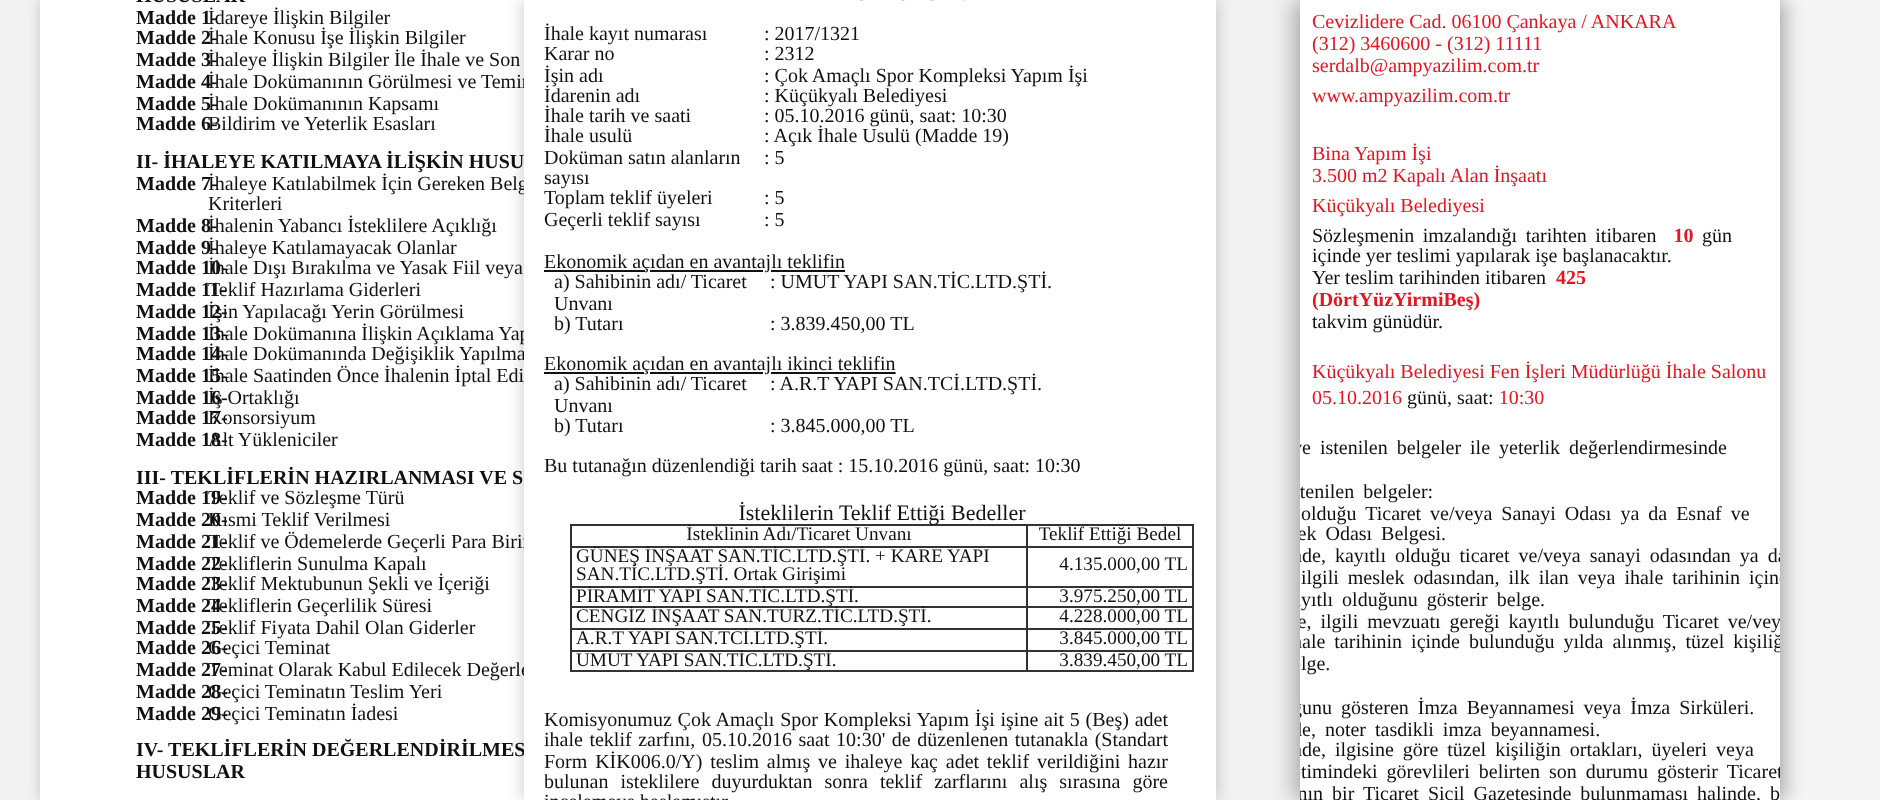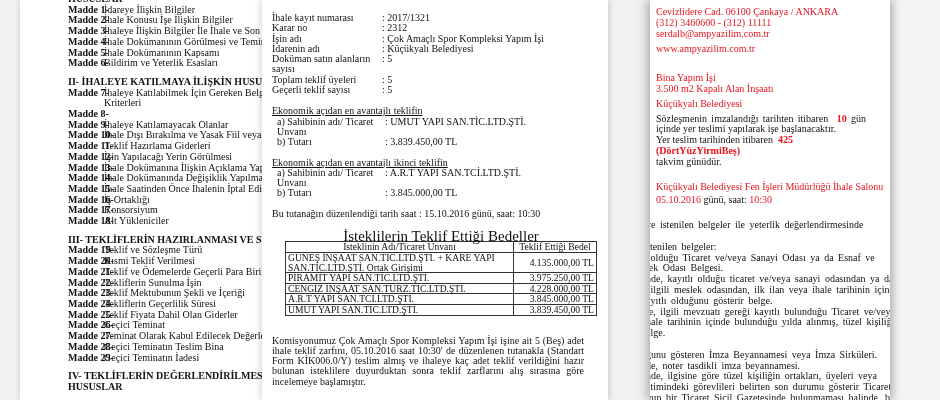--- a/index.html
+++ b/index.html
@@ -23,21 +23,21 @@
   
   .mid { position:absolute; left:10px; top:0; width:370px; font-size:10px; line-height:10.3px; }
   .mid .toptitle { position:absolute; left:110px; top:-8px; font-size:9px; font-weight:bold; letter-spacing:1px; color:#333; }
   .kv { display:flex; }
   .kv .k { width:110px; flex:none; }
   .kv2 .k { width:108px; padding-left:5px; }
   .u { text-decoration:underline; }
   table.bids { border-collapse:collapse; width:312px; margin-left:13px; font-size:9.6px; line-height:9.6px;padding-left:18px; }
   table.bids td, table.bids th { border:1px solid #333; padding:0 2px; font-weight:normal; }
   table.bids td.amt { text-align:right; white-space:nowrap; }
-  .caption { text-align:center; width:312px; margin-left:13px; font-size:15px; }
+  .caption { text-align:center; width:312px; margin-left:13px; font-size:11px; }
   .para { text-align:justify; width:312px; }
 
   
   .rp { position:absolute; left:-4px; top:0; width:238px; font-size:10px; line-height:10.8px; }
   .red { color:#e8141e; }
   .rrow { display:flex; }
   .rrow .c { width:10px; flex:none; color:#222; }
   .bold { font-weight:bold; }
   .just { text-align:justify; }
 </style>
@@ -74,20 +74,21 @@
         <span class="txt">Bildirim ve Yeterlik Esasları</span>
       </div>
       <div class="sec">II- İHALEYE KATILMAYA İLİŞKİN HUSUSLAR</div>
       <div class="row">
         <span class="num">Madde 7-</span>
         <span class="txt">İhaleye Katılabilmek İçin Gereken Belgeler ve Yeterlik</span>
       </div>
       <div class="indent">Kriterleri</div>
       <div class="row">
         <span class="num">Madde 8-</span>
+        <span class="txt">İhalenin Yabancı İsteklilere Açıklığı</span>
       </div>
       <div class="row">
         <span class="num">Madde 9-</span>
         <span class="txt">İhaleye Katılamayacak Olanlar</span>
       </div>
       <div class="row">
         <span class="num">Madde 10-</span>
         <span class="txt">İhale Dışı Bırakılma ve Yasak Fiil veya Davranışlar</span>
       </div>
       <div class="row">
@@ -130,21 +131,21 @@
       <div class="row">
         <span class="num">Madde 20-</span>
         <span class="txt">Kısmi Teklif Verilmesi</span>
       </div>
       <div class="row">
         <span class="num">Madde 21-</span>
         <span class="txt">Teklif ve Ödemelerde Geçerli Para Birimi</span>
       </div>
       <div class="row">
         <span class="num">Madde 22-</span>
-        <span class="txt">Tekliflerin Sunulma İşin</span>
+        <span class="txt">Tekliflerin Sunulma Kapalı</span>
       </div>
       <div class="row">
         <span class="num">Madde 23-</span>
         <span class="txt">Teklif Mektubunun Şekli ve İçeriği</span>
       </div>
       <div class="row">
         <span class="num">Madde 24-</span>
         <span class="txt">Tekliflerin Geçerlilik Süresi</span>
       </div>
       <div class="row">
@@ -154,21 +155,21 @@
       <div class="row">
         <span class="num">Madde 26-</span>
         <span class="txt">Geçici Teminat</span>
       </div>
       <div class="row">
         <span class="num">Madde 27-</span>
         <span class="txt">  Teminat Olarak Kabul Edilecek Değerler</span>
       </div>
       <div class="row">
         <span class="num">Madde 28-</span>
-        <span class="txt">Geçici Teminatın Teslim Bina</span>
+        <span class="txt">Geçici Teminatın Teslim Yeri</span>
       </div>
       <div class="row">
         <span class="num">Madde 29-</span>
         <span class="txt">Geçici Teminatın İadesi</span>
       </div>
       <div class="sec">IV- TEKLİFLERİN DEĞERLENDİRİLMESİ VE SÖZLEŞME</div>
       <div class="sec first">HUSUSLAR</div>
     </div>
 </div>
 
@@ -241,20 +242,28 @@
           <span class="k">Karar no</span>
           <span>: 2312</span>
         </div>
         <div class="kv">
           <span class="k">İşin adı</span>
           <span>: Çok Amaçlı Spor Kompleksi Yapım İşi</span>
         </div>
         <div class="kv">
           <span class="k">İdarenin adı</span>
           <span>: Küçükyalı Belediyesi</span>
+        </div>
+        <div class="kv">
+          <span class="k">İhale tarih ve saati</span>
+          <span>: 05.10.2016 günü, saat: 10:30</span>
+        </div>
+        <div class="kv">
+          <span class="k">İhale usulü</span>
+          <span>: Açık İhale Usulü (Madde 19)</span>
         </div>
         <div class="kv">
           <span class="k">Doküman satın alanların sayısı</span>
           <span>: 5</span>
         </div>
         <div class="kv">
           <span class="k">Toplam teklif üyeleri</span>
           <span>: 5</span>
         </div>
         <div class="kv">

